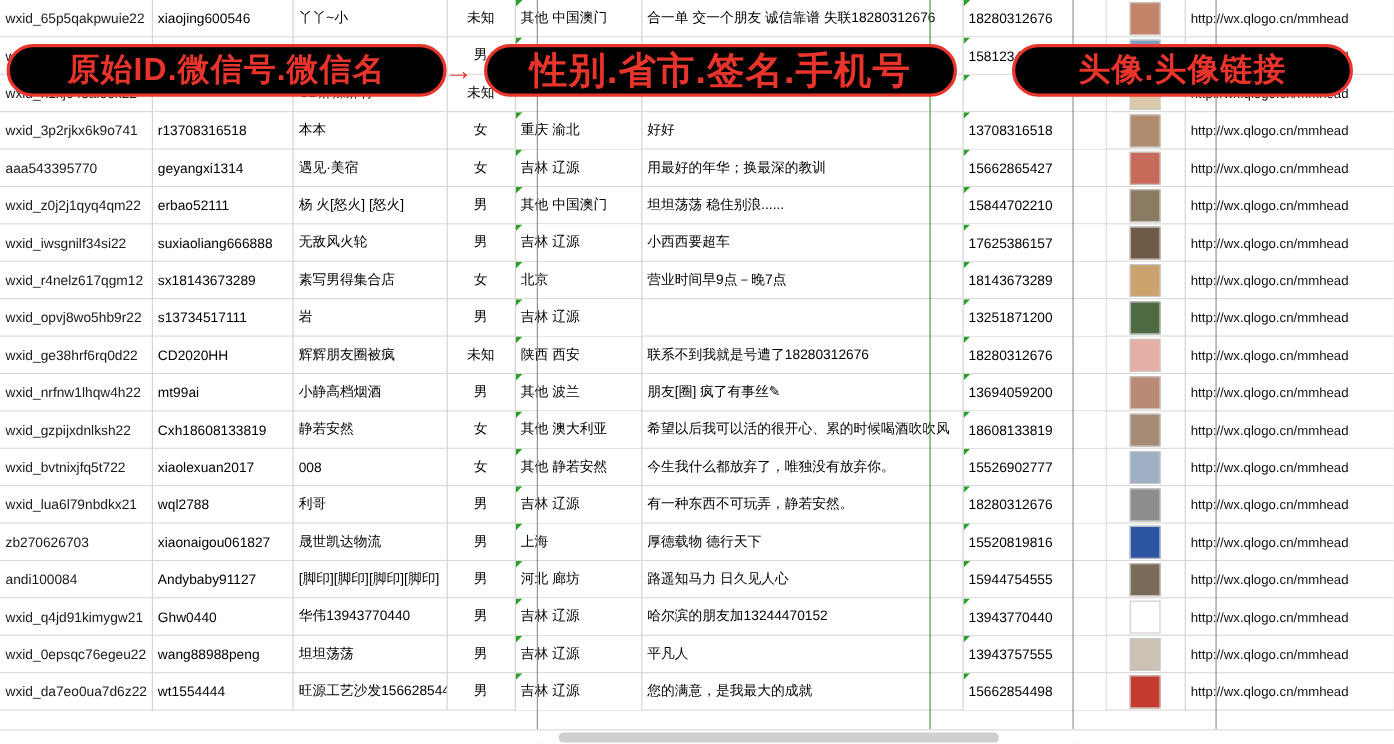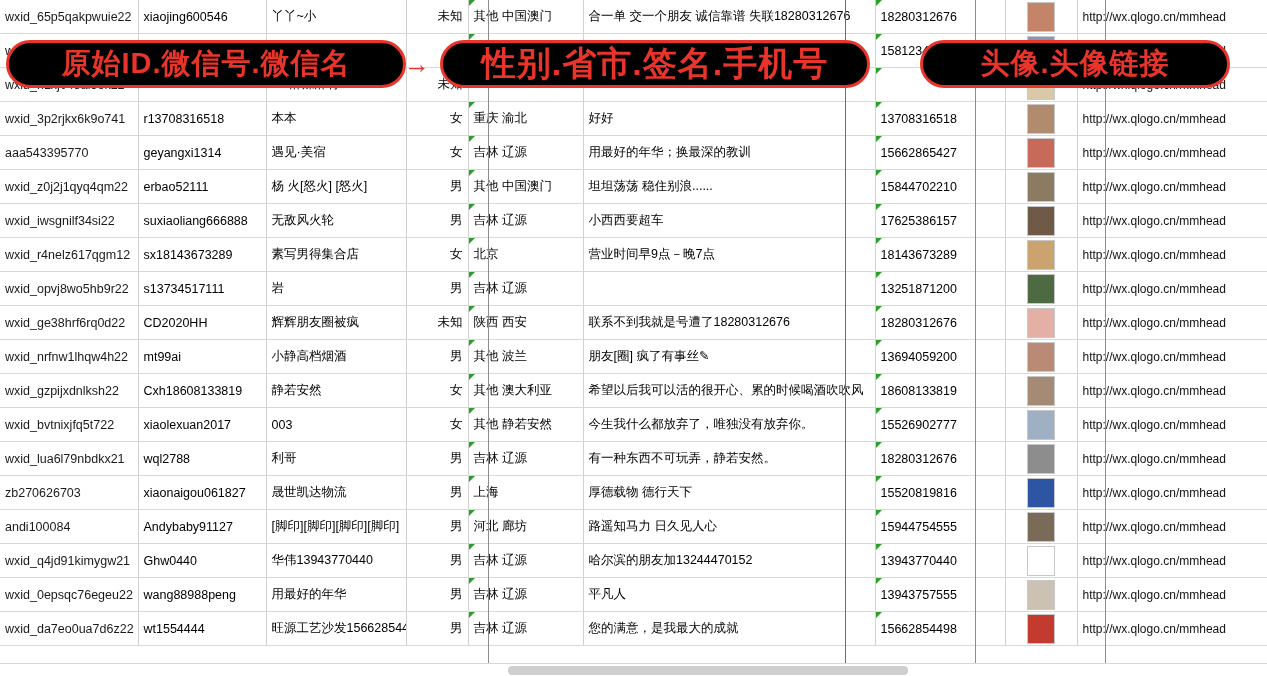--- a/index.html
+++ b/index.html
@@ -43,21 +43,21 @@
   col.c1 { width: 128px; }
   col.c2 { width: 140px; }
   col.c3 { width: 62px; }
   col.c4 { width: 115px; }
   col.c5 { width: 292px; }
   col.c6 { width: 130px; }
   col.c7 { width: 72px; }
   col.c8 { width: 190px; }
 
   td.id-col { color: #1a1a1a; }
-  td.gender-col { text-align: right; padding-left: 8px; margin-top: 30px; }
+  td.gender-col { text-align: center; padding-left: 8px; margin-top: 30px; }
   td.phone-col { padding-left: 10px; }
   td.link-col { color: #111; font-size: 12px; }
   td.avatar-col { padding: 0; text-align: center; }
 
   
   td.mark {
     position: relative;
   }
   td.mark:before {
     content: "";
@@ -321,21 +321,21 @@
           <td class="">希望以后我可以活的很开心、累的时候喝酒吹吹风</td>
           <td class="phone-col mark">18608133819</td>
           <td class="avatar-col">
             <span class="avatar" style="background: rgb(165, 138, 117);"></span>
           </td>
           <td class="link-col">http://wx.qlogo.cn/mmhead</td>
         </tr>
         <tr>
           <td class="id-col">wxid_bvtnixjfq5t722</td>
           <td class="">xiaolexuan2017</td>
-          <td class="">003</td>
+          <td class="">008</td>
           <td class="gender-col">女</td>
           <td class=" mark">其他 静若安然</td>
           <td class="">今生我什么都放弃了，唯独没有放弃你。</td>
           <td class="phone-col mark">15526902777</td>
           <td class="avatar-col">
             <span class="avatar" style="background: rgb(159, 176, 196);"></span>
           </td>
           <td class="link-col">http://wx.qlogo.cn/mmhead</td>
         </tr>
         <tr>
@@ -386,21 +386,21 @@
           <td class="">哈尔滨的朋友加13244470152</td>
           <td class="phone-col mark">13943770440</td>
           <td class="avatar-col">
             <span class="avatar" style="background: rgb(255, 255, 255);"></span>
           </td>
           <td class="link-col">http://wx.qlogo.cn/mmhead</td>
         </tr>
         <tr>
           <td class="id-col">wxid_0epsqc76egeu22</td>
           <td class="">wang88988peng</td>
-          <td class="">用最好的年华</td>
+          <td class="">坦坦荡荡</td>
           <td class="gender-col">男</td>
           <td class=" mark">吉林 辽源</td>
           <td class="">平凡人</td>
           <td class="phone-col mark">13943757555</td>
           <td class="avatar-col">
             <span class="avatar" style="background: rgb(204, 194, 180);"></span>
           </td>
           <td class="link-col">http://wx.qlogo.cn/mmhead</td>
         </tr>
         <tr>

